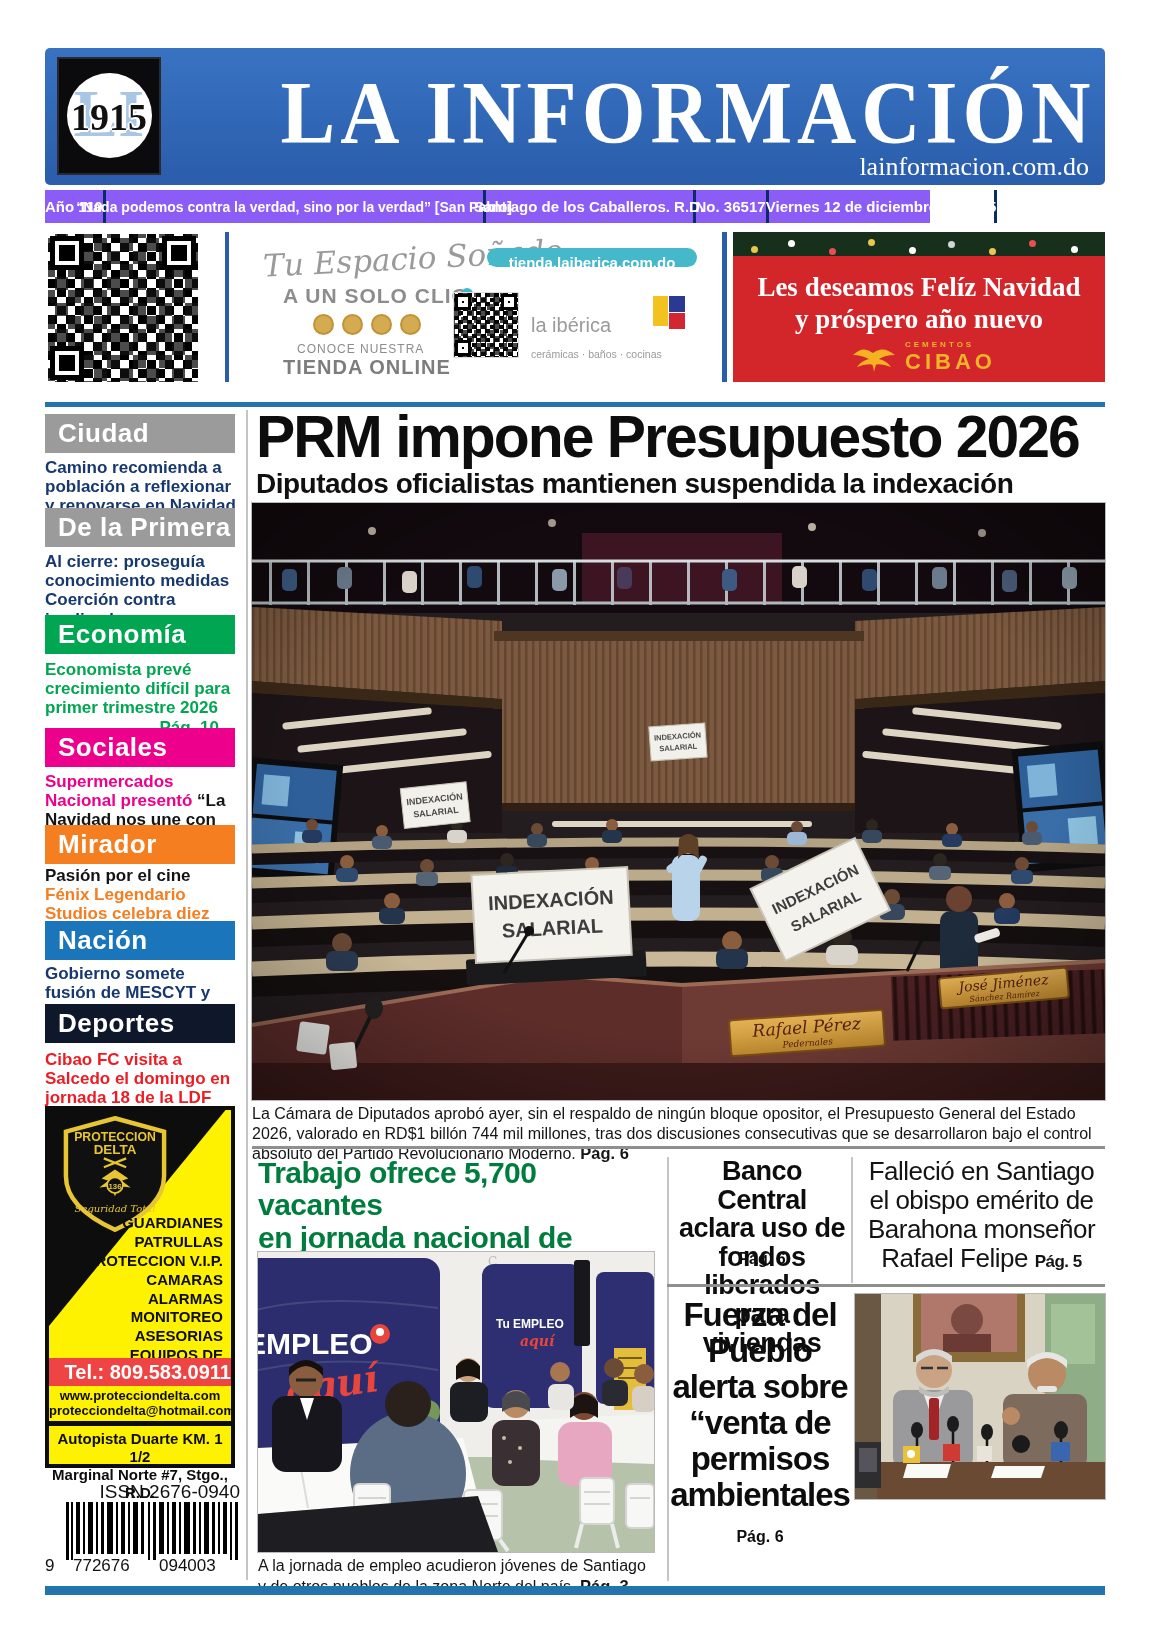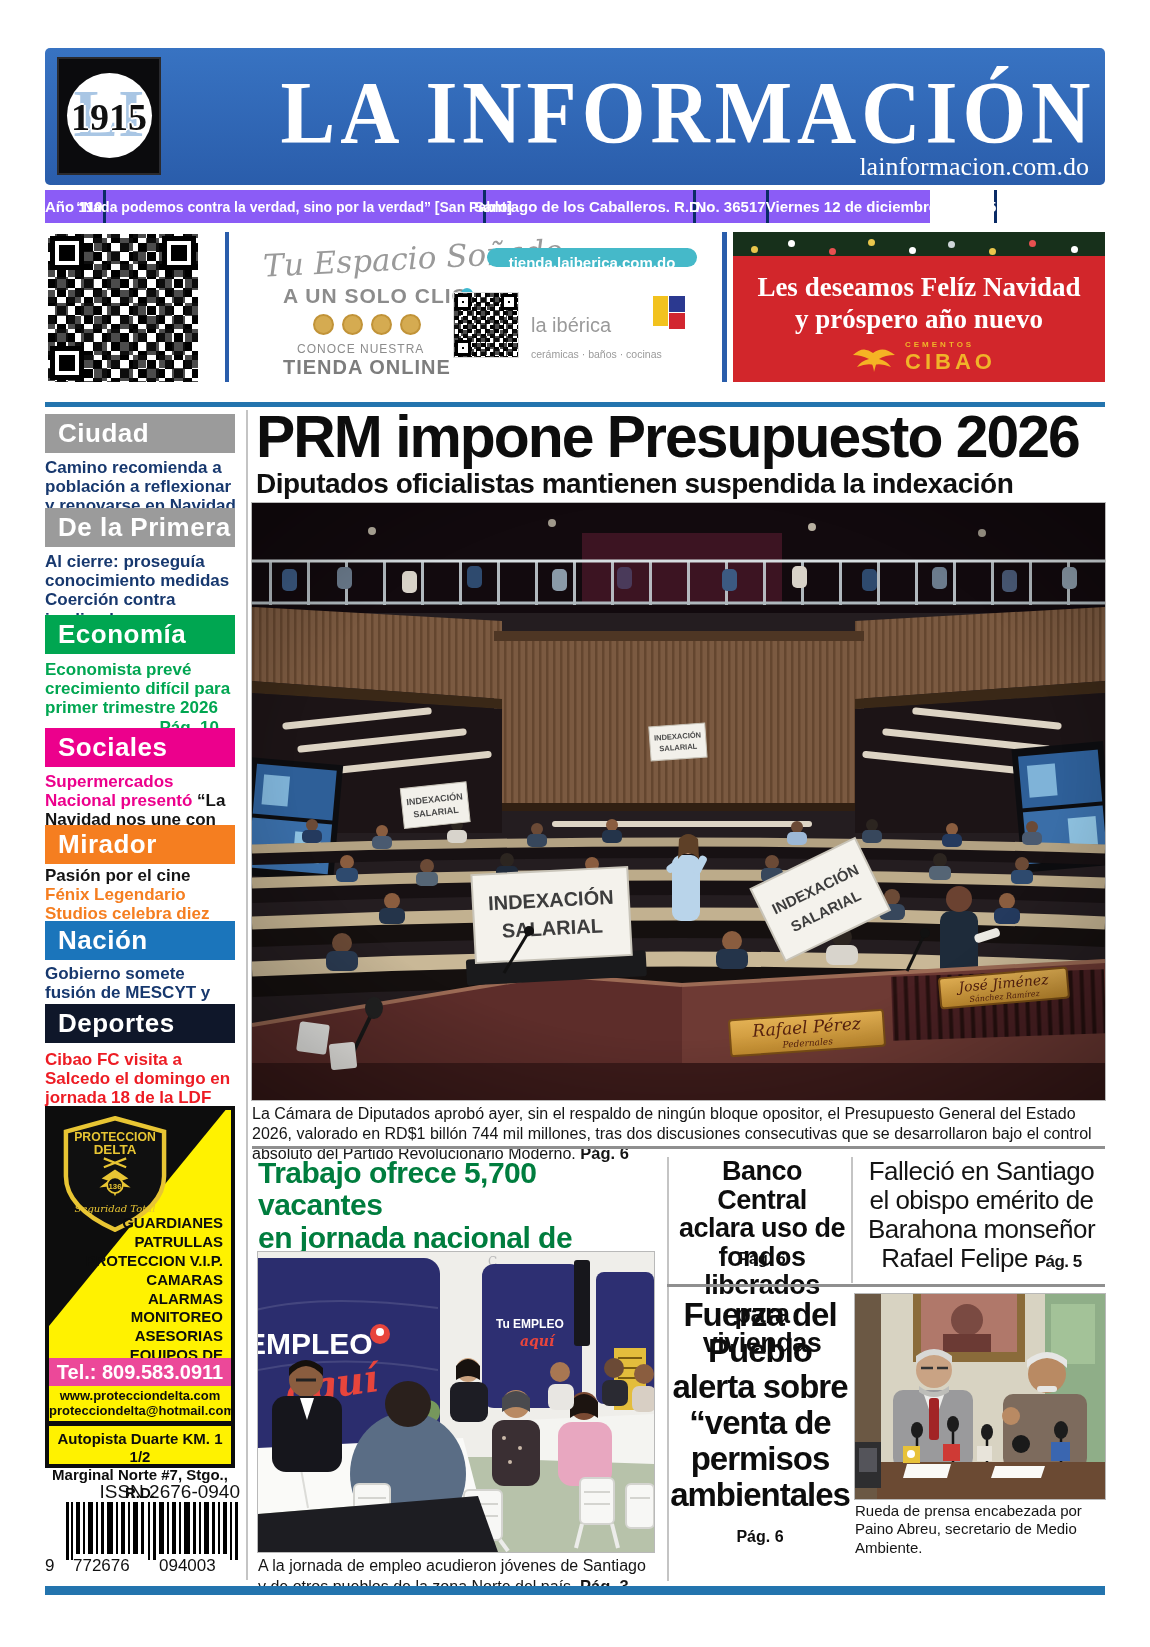--- a/index.html
+++ b/index.html
@@ -33,21 +33,21 @@
 .dot{position:absolute;width:7px;height:7px;border-radius:50%}
 .cibline{width:100%;text-align:center;color:#fff;font-family:"Liberation Serif",serif;font-weight:bold;font-size:27px}
 
 .sech{left:45px;width:190px;height:39px;color:#fff;font-weight:bold;font-size:26px;padding:4px 0 0 13px;letter-spacing:.5px}
 .sect{left:45px;width:192px;font-weight:bold;font-size:17px;line-height:1.13}
 .navy{color:#17386e}
 
 .delta{left:45px;top:1106px;width:190px;height:362px;background:#fff200;border:4px solid #0d0d0d}
 .deltri{position:absolute;left:0;top:0;width:182px;height:354px;background:#0d0d0d;clip-path:polygon(0 0,97% 0,0 61%)}
 .dserv{position:absolute;right:8px;top:104px;width:174px;text-align:right;font-weight:bold;font-size:15px;line-height:1.26;color:#0d0d0d}
-.dtel{position:absolute;left:0;top:248px;width:182px;height:28px;background:#ec4899;color:#fff;font-weight:bold;font-size:20px;text-align:center;line-height:28px}
+.dtel{position:absolute;left:0;top:248px;width:182px;height:28px;background:#ef4444;color:#fff;font-weight:bold;font-size:20px;text-align:right;line-height:28px}
 .dweb{position:absolute;left:0;top:279px;width:182px;text-align:center;font-weight:bold;font-size:13px;line-height:1.15;color:#0d0d0d}
 .dhr{position:absolute;left:0;top:311px;width:182px;height:5px;background:#0d0d0d}
 .daddr{position:absolute;left:0;top:320px;width:182px;text-align:center;font-weight:bold;font-size:15px;line-height:1.2;color:#0d0d0d}
 
 .hl{left:256px;top:407px;width:850px;font-weight:bold;font-size:60px;letter-spacing:-2px;color:#0d0d0d;line-height:1;transform:scaleX(.98);transform-origin:left}
 .shl{left:256px;top:468px;width:850px;font-weight:bold;font-size:28px;letter-spacing:-.5px;color:#101010}
 .cap{font-size:16px;color:#151515;line-height:1.22}
 .cap b{font-size:16.5px}
 .grayhr{background:#8f8f8f}
 .vline{background:#c4c4c4}
@@ -702,16 +702,15 @@
       <rect x="48" y="152" width="17" height="17" fill="#e8c23a"></rect>
         <circle cx="56" cy="160" r="4" fill="#fff"></circle>
       <rect x="88" y="150" width="17" height="17" fill="#cf3a35"></rect>
       <rect x="122" y="152" width="15" height="15" fill="#e8e4da"></rect>
       <rect x="196" y="148" width="19" height="19" fill="#3a66b0"></rect>
       <circle cx="166" cy="150" r="9" fill="#1a1a1a"></circle>
     </g>
     <rect x="0" y="148" width="26" height="46" fill="#2e2e30"></rect>
       <rect x="4" y="154" width="18" height="24" fill="#54545a"></rect>
   </svg>
-  <div class="abs cap" style="left:855px;top:1502px;width:250px;font-size:15px">Rueda de prensa encabezada por Paino Abreu, secretario de Medio Ambiente.</div>
 
   <div class="abs bluebar" style="left:45px;top:1586px;width:1060px;height:9px"></div>
 </div>
 
 </body></html>

